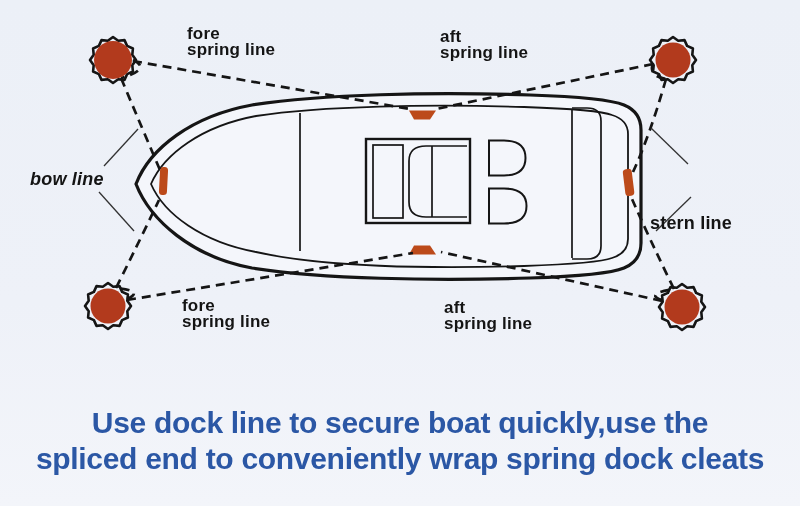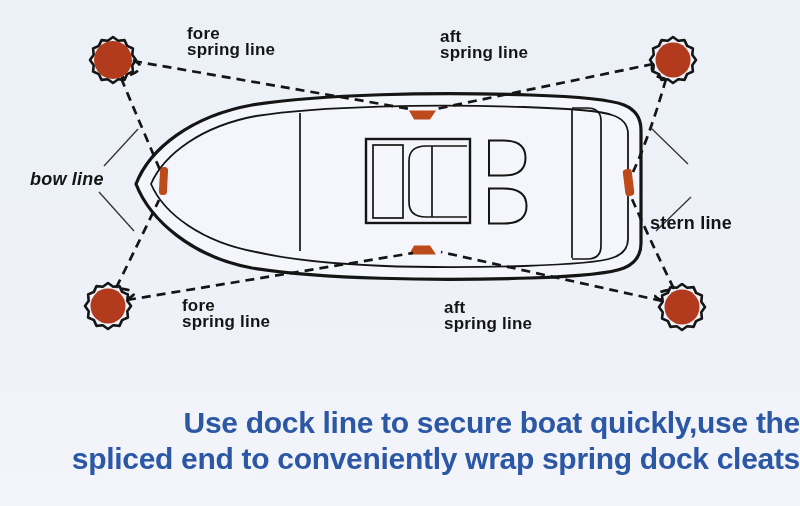--- a/index.html
+++ b/index.html
@@ -19,21 +19,21 @@
     line-height:16px;
     color:#141414;
     text-align:left;
     letter-spacing:.2px;
     white-space:nowrap;
   }
   .lbl span{display:block;}
   .caption{
     position:absolute;
     left:0;top:405px;width:800px;
-    text-align:right;
+    text-align:center;
     font-family:"Liberation Sans",sans-serif;
     font-weight:700;
     font-size:30px;
     line-height:36px;
     letter-spacing:-.3px;
     color:#2b57a5;
   }
   .caption span{display:block;}
 </style>
 </head>

